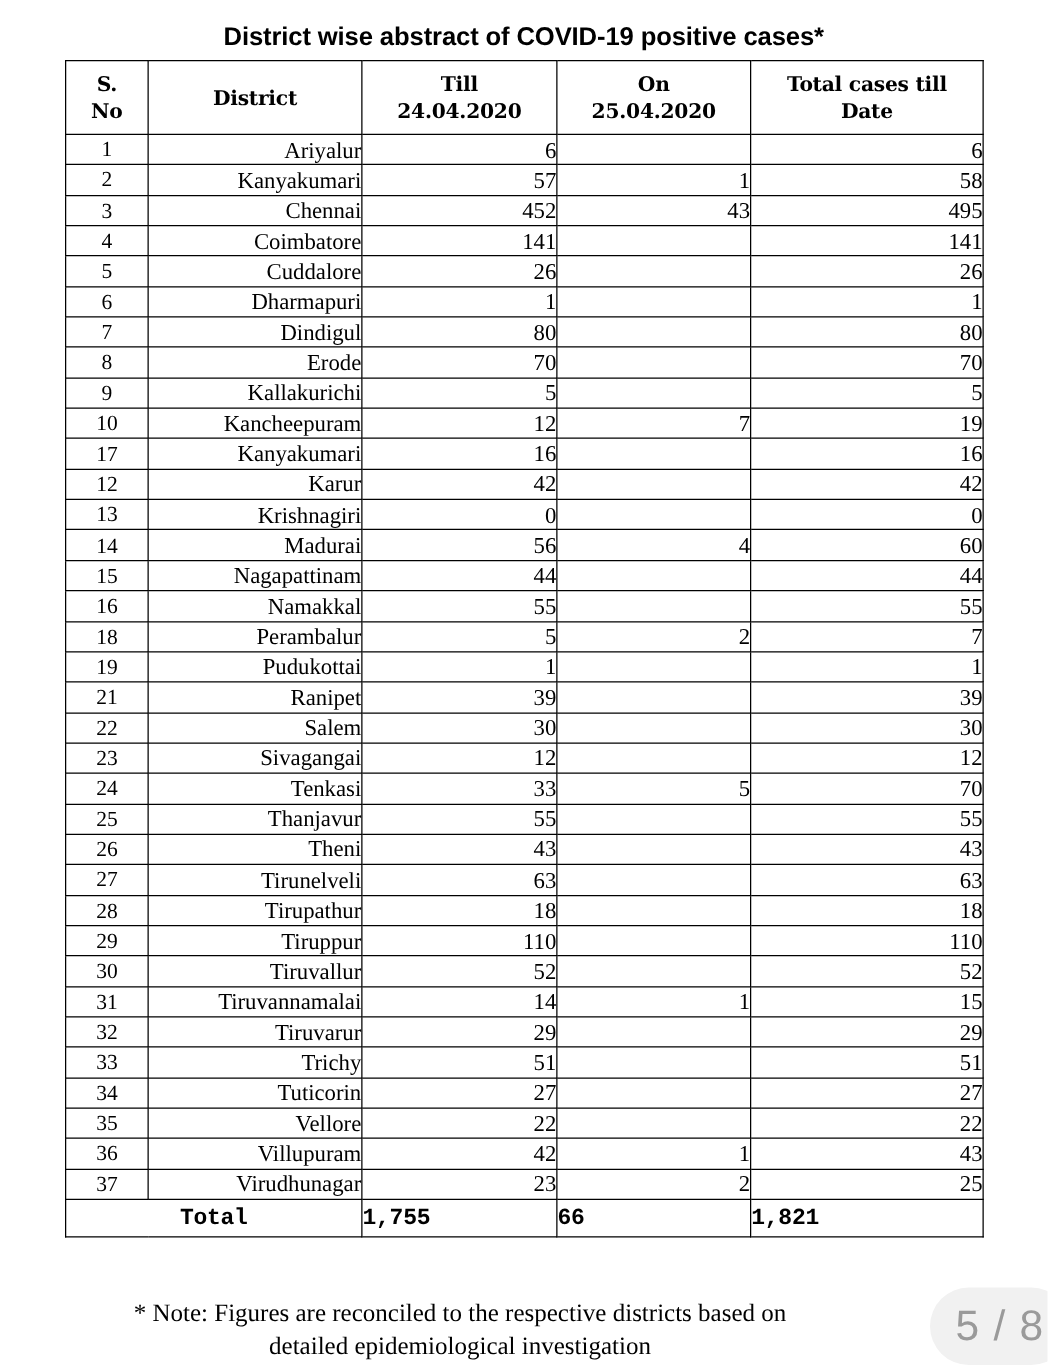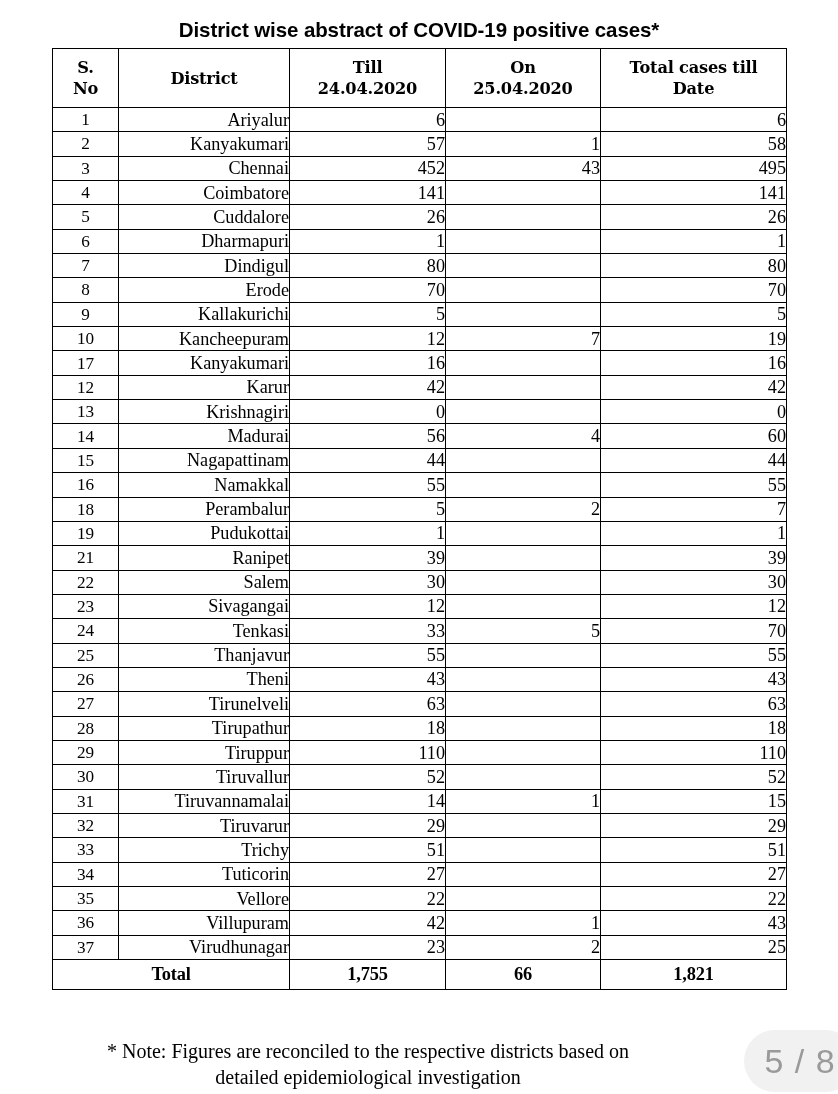--- a/index.html
+++ b/index.html
@@ -89,30 +89,30 @@
   td.num {
     text-align: right;
     padding-right: 8px;
     font-size: 18.2px;
     line-height: 1;
   }
 
   
   tr.total-row { height: 30px; }
   tr.total-row td {
-    font-family: Liberation Serif, serif;
+    font-family: Liberation Mono, monospace;
     font-weight: bold;
     font-size: 18.4px;
     letter-spacing: -0.2px;
   }
   td.total-label {
     text-align: center;
   }
   td.total-num {
-    text-align: center;
+    text-align: left;
     padding-right: 8px;
   }
 
   
   .footnote {
     position: absolute;
     left: 28px;
     top: 1038px;
     width: 680px;
     font-size: 20px;

